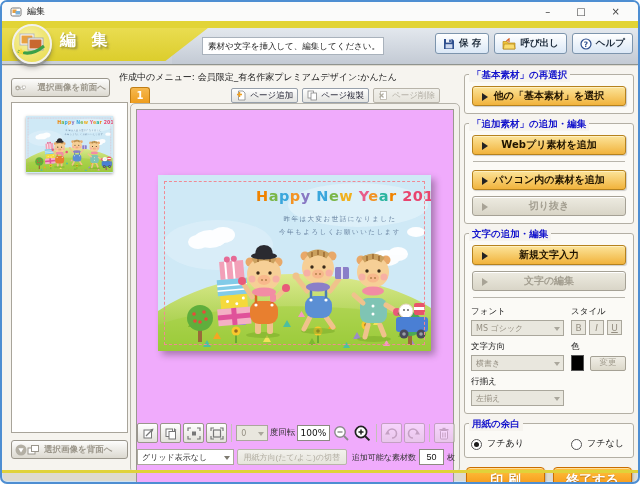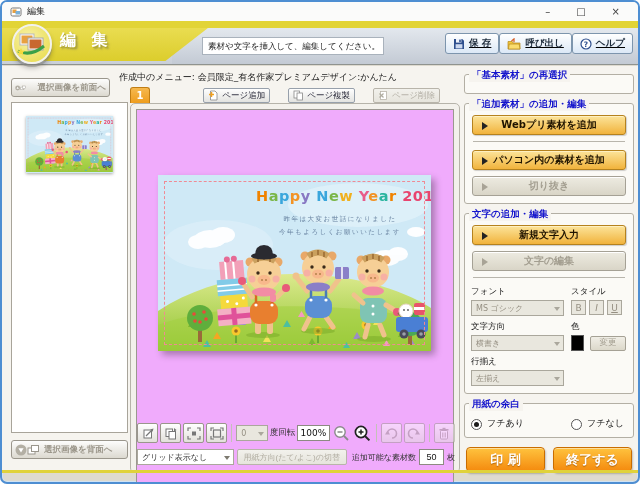--- a/index.html
+++ b/index.html
@@ -20,41 +20,41 @@
     background:linear-gradient(#ece058,#dccd2c);
     clip-path:polygon(0 0,100% 0,76% 100%,0 100%);
     filter:drop-shadow(1px 2px 0 rgba(130,130,125,.75));}
   .logo{position:absolute;left:10px;top:3px;width:40px;height:40px;border-radius:50%;
     background:radial-gradient(circle at 40% 35%,#f8f2a8,#e6d944);
     border:2px solid #f2f2ee;box-shadow:0 3px 0 rgba(140,140,135,.55),0 4px 5px rgba(0,0,0,.25);z-index:5;}
   .app-label{position:absolute;left:58px;top:9px;font-size:16px;font-weight:bold;color:#fff;
     letter-spacing:5px;text-shadow:1px 1px 0 #b5aa28,2px 2px 2px rgba(90,90,90,.5);z-index:6;}
   .message-box{position:absolute;left:200px;top:16px;width:182px;height:18px;background:#fff;
     border:1px solid #a9b2bc;font-size:8.5px;line-height:16px;padding:0 5px;color:#222;white-space:nowrap;overflow:hidden;}
-  .hdr-buttons{position:absolute;right:5px;top:12px;display:flex;z-index:6;text-decoration:underline;}
+  .hdr-buttons{position:absolute;right:5px;top:12px;display:flex;gap:5px;z-index:6;}
   .hdr-btn{height:21px;padding:0 7px;display:flex;align-items:center;gap:4px;
     background:linear-gradient(#ffffff,#dbe8f6);border:1px solid #7d95ad;border-radius:3px;
     font-size:9.5px;font-weight:bold;color:#1c2a3a;cursor:default;white-space:nowrap;}
   
   .content{position:absolute;top:64px;left:0;right:0;bottom:12px;background:#f6f4ef;}
   .bottom-strip{position:absolute;left:0;right:0;bottom:9px;height:3px;background:#e0d23a;}
   
   .btn-gray{background:linear-gradient(#fdfdfc,#dcd9d0);border:1px solid #9a968c;border-radius:3px;
     color:#9a9589;font-weight:bold;font-size:8.5px;display:flex;align-items:center;gap:3px;padding:0 3px;white-space:nowrap;}
   .to-front{position:absolute;left:9px;top:12px;width:99px;height:19px;gap:11px;}
   .thumb-list{position:absolute;left:9px;top:36px;width:117px;height:331px;background:#fff;border:1px solid #a8a49a;}
   .to-back{position:absolute;left:9px;top:374px;width:117px;height:19px;}
   .thumb-item{position:relative;width:87px;height:57px;margin:13px auto 0;box-shadow:0 1px 3px rgba(0,0,0,.35);background:#cfe9f6;}
   .thumb-scale{position:absolute !important;left:0 !important;top:0 !important;transform:scale(.318);transform-origin:0 0;box-shadow:none !important;}
   
   .menu-info{position:absolute;left:117px;top:5px;font-size:9px;color:#222;white-space:nowrap;}
   .tab-row{position:absolute;left:128px;top:21px;width:330px;height:16px;display:flex;align-items:flex-end;}
   .page-tab{width:20px;height:16px;background:linear-gradient(#f6b84e,#ee9d1e);border:1px solid #c07d14;border-bottom:none;
     border-radius:3px 3px 0 0;color:#fff;font-size:10px;font-weight:bold;text-align:center;line-height:15px;}
-  .page-btns{margin-left:auto;display:flex;gap:18px;margin-right:20px;align-items:flex-end;}
+  .page-btns{margin-left:auto;display:flex;gap:4px;margin-right:20px;align-items:flex-end;}
   .page-btn{height:15px;padding:0 4px;display:flex;align-items:center;gap:3px;font-size:8.5px;color:#223;
     background:linear-gradient(#fefefe,#e3e3e0);border:1px solid #97a0ab;border-radius:2px;white-space:nowrap;}
   .page-btn.disabled{color:#b2aea4;background:linear-gradient(#f2f1ec,#e6e4dc);border-color:#b8b4aa;}
   .canvas-panel{position:absolute;left:128px;top:37px;width:330px;height:370px;background:#f3f1ec;
     border:1px solid #b6b3aa;border-radius:5px;}
   .page-area{position:absolute;left:5px;top:5px;width:318px;height:392px;background:#f0abfc;border:1px solid #9b9890;}
   .postcard{position:absolute;left:21px;top:65px;width:273px;height:176px;background:#cfe9f6;
     overflow:hidden;box-shadow:4px 4px 7px rgba(0,0,0,.3);}
   .card-art{position:absolute;inset:0;width:100%;height:100%;}
   .card-trim{position:absolute;inset:6px;border:1px dashed #f08a94;pointer-events:none;}
@@ -728,20 +728,24 @@
         <span class="tb-label" style="margin-left:2px;font-size:8px;">追加可能な素材数</span>
         <input class="count-input" readonly="" value="50" style="">
         <span class="tb-label" style="font-size:8px;">枚</span>
       </div>
     </div>
 
     <div class="right-col">
 
       <div class="section">
         <span class="legend">「基本素材」の再選択</span>
+        <div class="btn-orange">
+          <span class="tri"></span>
+          <span>他の「基本素材」を選択</span>
+        </div>
       </div>
 
       <div class="section">
         <span class="legend">「追加素材」の追加・編集</span>
         <div class="btn-orange">
           <span class="tri"></span>
           <span>Webプリ素材を追加</span>
         </div>
         <div class="hr"></div>
         <div class="btn-orange">

